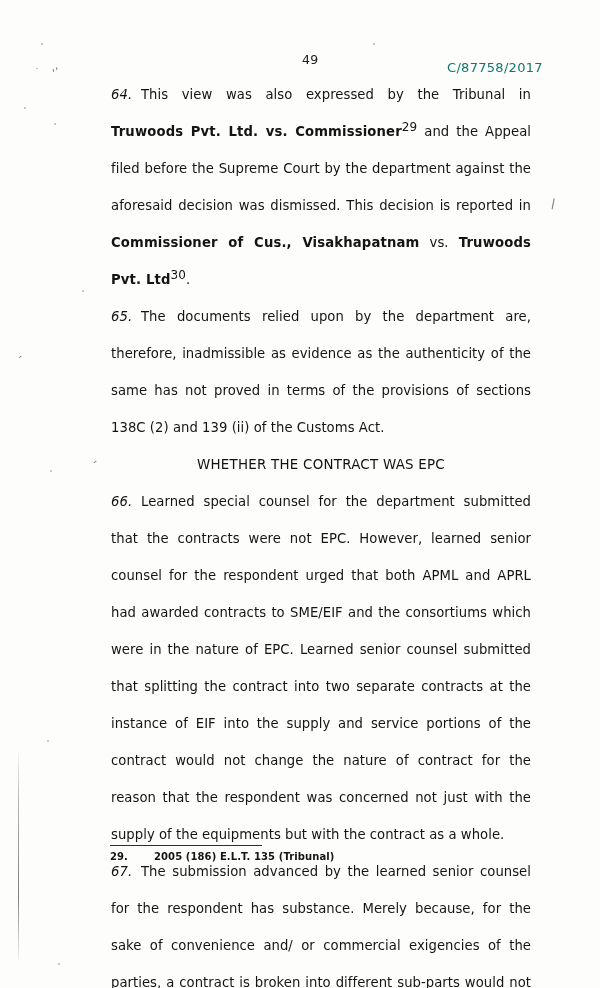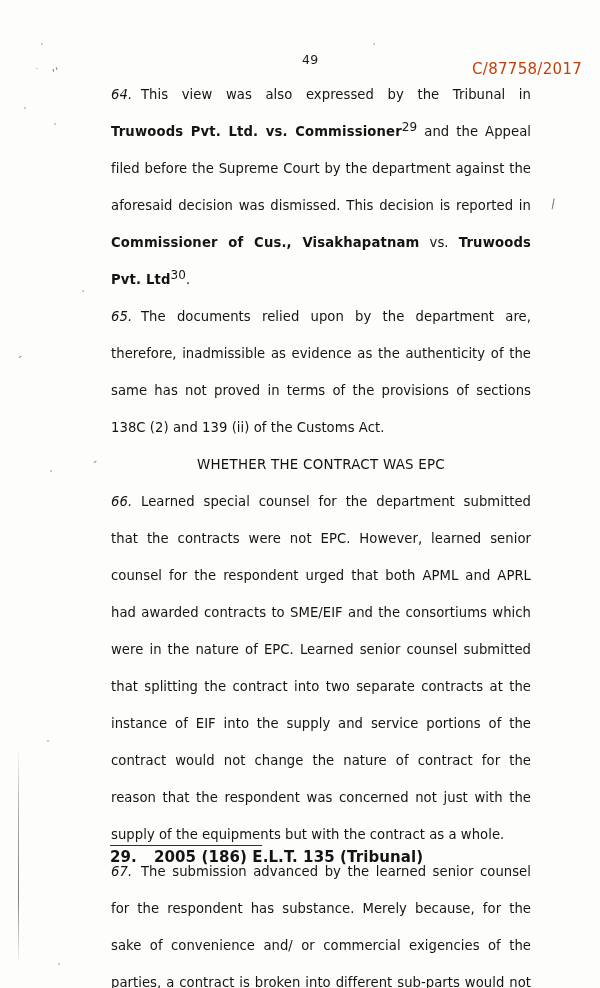--- a/index.html
+++ b/index.html
@@ -61,25 +61,25 @@
   .folio {
     position: absolute;
     left: 302px;
     top: 0;
     font-size: 12.5px;
     letter-spacing: 0.2px;
     color: #1b1b1b;
   }
   .case-no {
     position: absolute;
-    left: 472px;
+    left: 447px;
     top: 8px;
-    font-size: 15px;
+    font-size: 13px;
     letter-spacing: 0.3px;
-    color: #c2410c;
+    color: #0f766e;
   }
 
   
   .body-block {
     position: absolute;
     left: 111px;
     top: 76px;
     width: 420px;
   }
 
@@ -131,21 +131,21 @@
     top: 845px;
     width: 420px;
   }
   .footnote-rule {
     width: 152px;
     height: 0;
     border-top: 1.4px solid #2e2e2e;
     margin: 0 0 4px 0;
   }
   .footnote-row {
-    font-size: 15px;
+    font-size: 10px;
     font-weight: bold;
     line-height: 14px;
     color: #141414;
     letter-spacing: 0.1px;
     white-space: nowrap;
   }
   .fn-marker {
     display: inline-block;
     width: 44px;
   }

